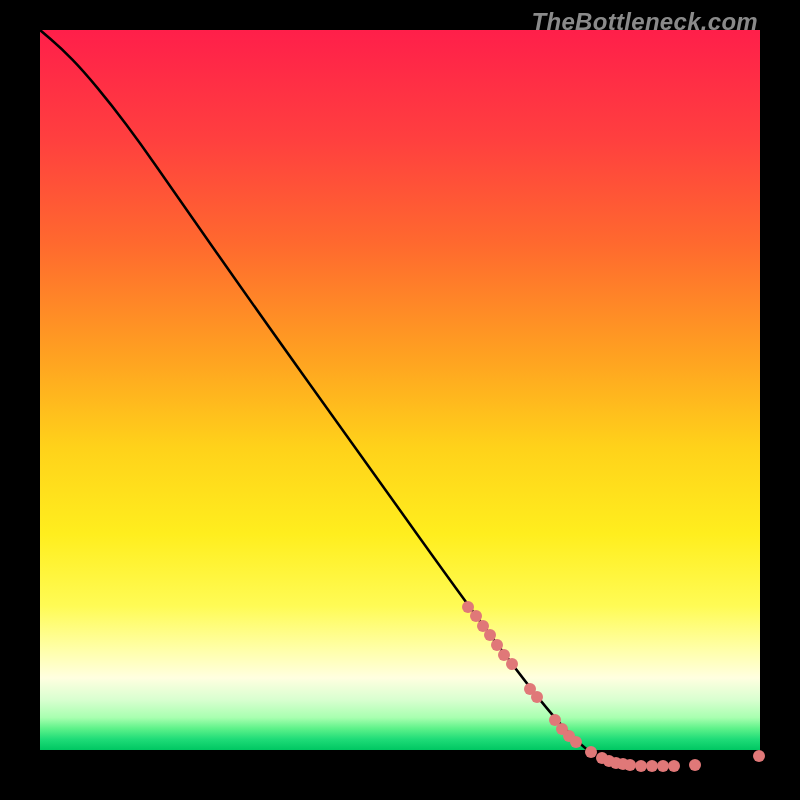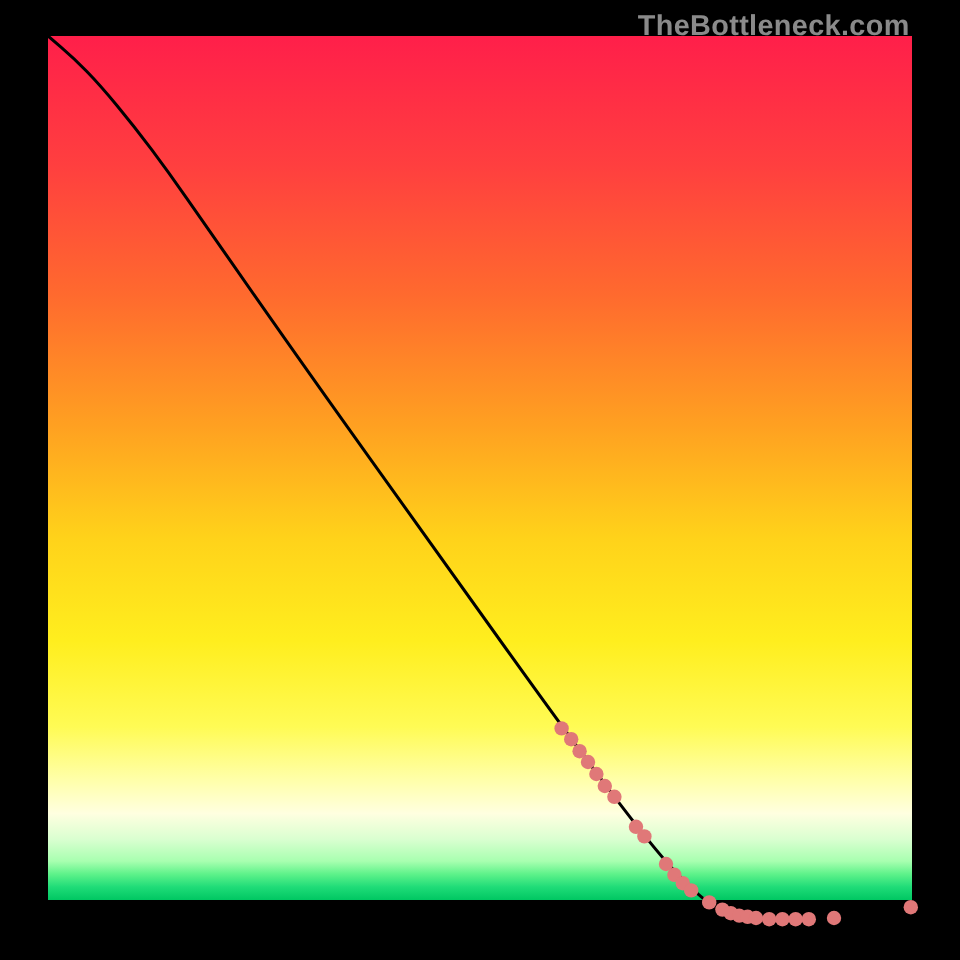--- a/index.html
+++ b/index.html
@@ -2,20 +2,21 @@
 <html><head>
 <meta charset="utf-8">
 <style>
   * { margin: 0; padding: 0; box-sizing: border-box; }
   html, body { width: 800px; height: 800px; overflow: hidden; background: #000; }
   .stage {
     position: relative;
     width: 800px;
     height: 800px;
     background: #000;
+    font-style: italic;
   }
   .plot {
     position: absolute;
     left: 40px;
     top: 30px;
     width: 720px;
     height: 740px;
   }
   .grad {
     position: absolute;

